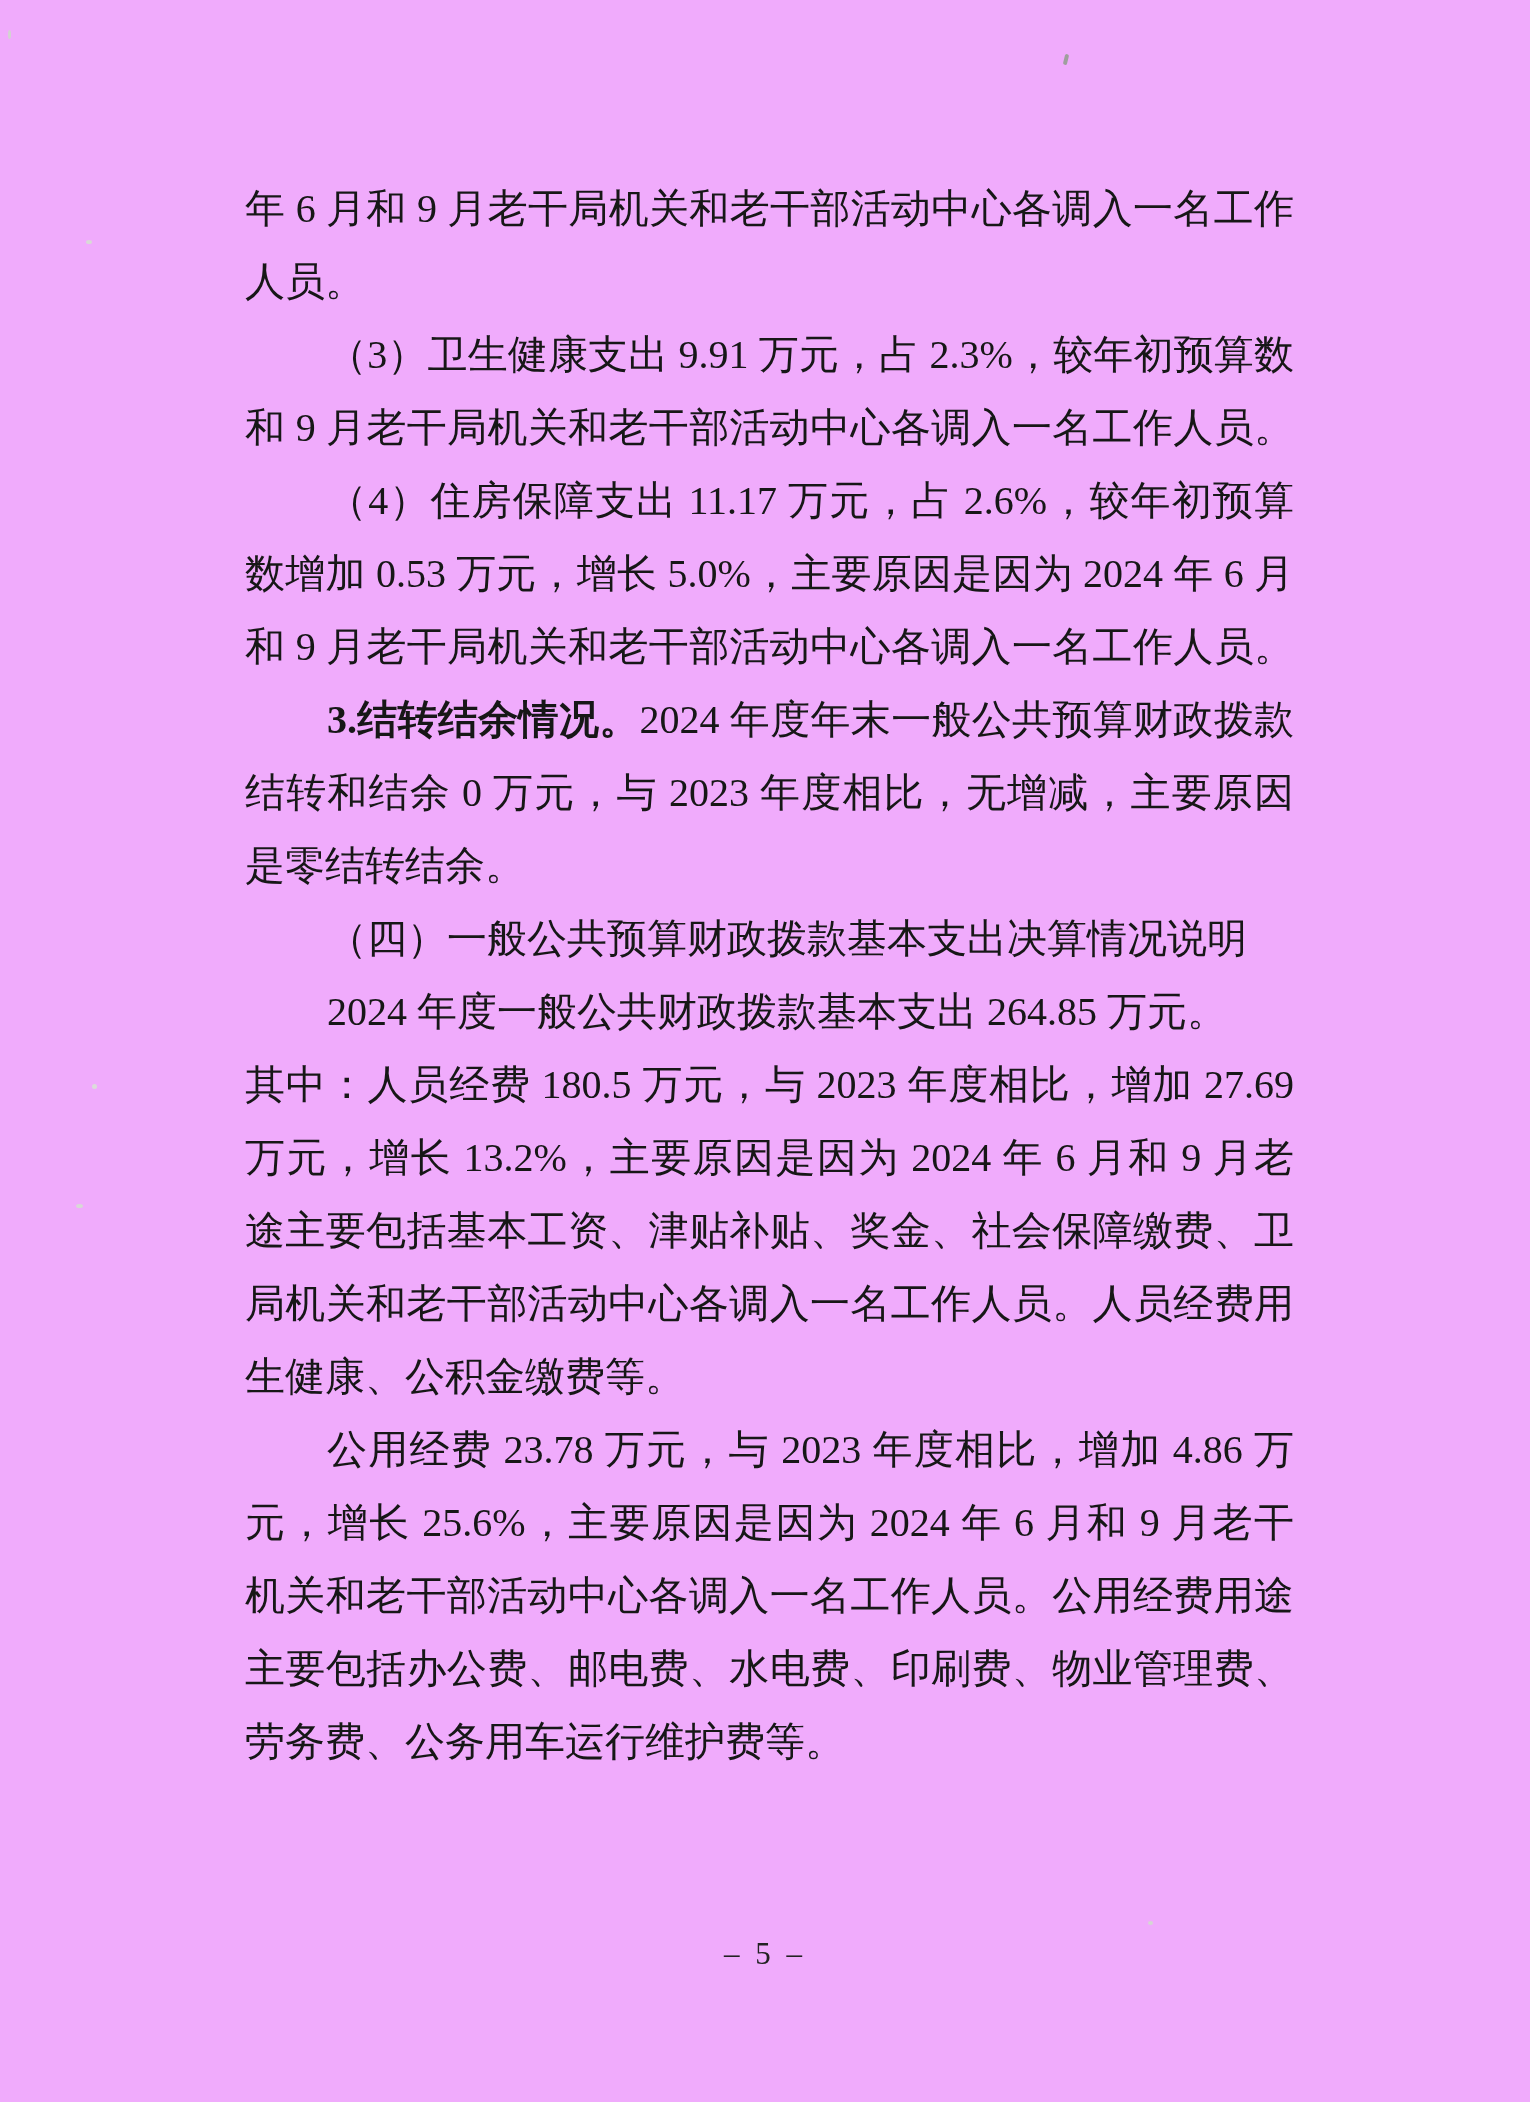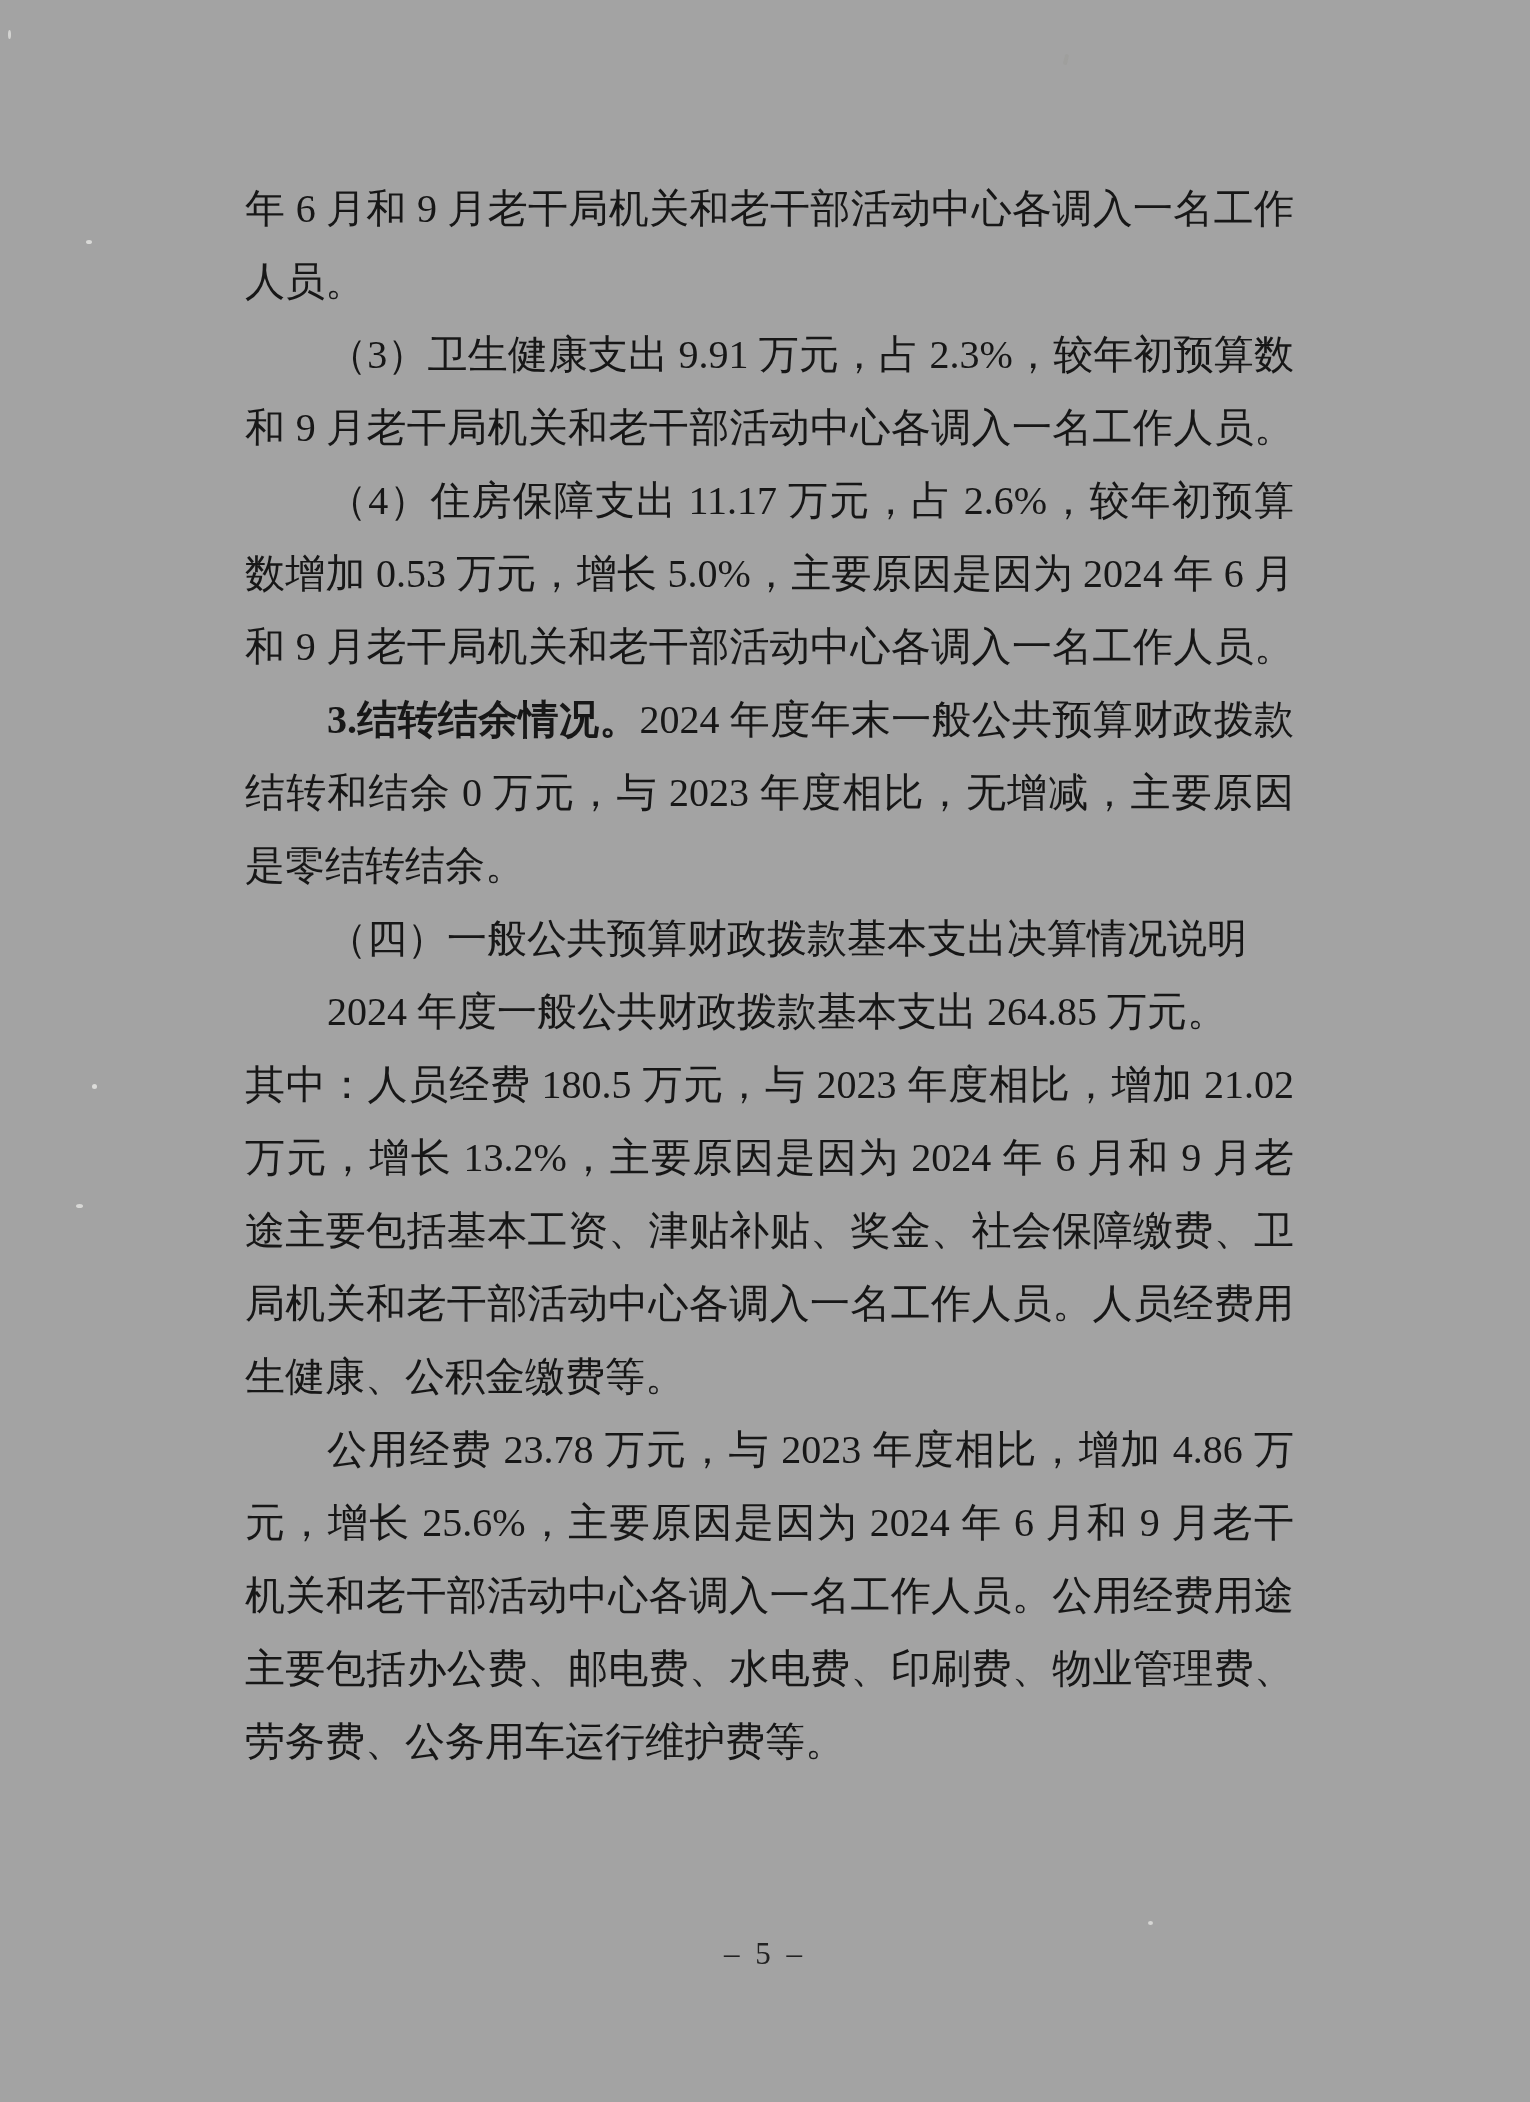--- a/index.html
+++ b/index.html
@@ -11,21 +11,21 @@
     height: 2102px;
     position: relative;
     background: #fbfbf8;
     font-family: "Liberation Serif", "DejaVu Serif", serif;
     color: #171717;
     overflow: hidden;
   }
   .sheet {
     position: absolute;
     inset: 0;
-    background: #a3a3a3;
+    background: #f0abfc;
   }
   .text-block {
     position: absolute;
     left: 245px;
     top: 172px;
     width: 1049px;
     font-size: 40px;
     line-height: 73px;
   }
   .line {
@@ -80,21 +80,21 @@
     <div class="line indent fill">（3）卫生健康支出 9.91 万元，占 2.3%，较年初预算数</div>
     <div class="line fill">和 9 月老干局机关和老干部活动中心各调入一名工作人员。</div>
     <div class="line indent fill">（4）住房保障支出 11.17 万元，占 2.6%，较年初预算</div>
     <div class="line fill">数增加 0.53 万元，增长 5.0%，主要原因是因为 2024 年 6 月</div>
     <div class="line fill">和 9 月老干局机关和老干部活动中心各调入一名工作人员。</div>
     <div class="line indent fill"><b>3.结转结余情况。</b><span>2024 年度年末一般公共预算财政拨款</span></div>
     <div class="line fill">结转和结余 0 万元，与 2023 年度相比，无增减，主要原因</div>
     <div class="line">是零结转结余。</div>
     <div class="line indent">（四）一般公共预算财政拨款基本支出决算情况说明</div>
     <div class="line indent">2024 年度一般公共财政拨款基本支出 264.85 万元。</div>
-    <div class="line fill">其中：人员经费 180.5 万元，与 2023 年度相比，增加 21.02</div>
+    <div class="line fill">其中：人员经费 180.5 万元，与 2023 年度相比，增加 27.69</div>
     <div class="line fill">万元，增长 13.2%，主要原因是因为 2024 年 6 月和 9 月老干</div>
     <div class="line fill">途主要包括基本工资、津贴补贴、奖金、社会保障缴费、卫</div>
     <div class="line fill">局机关和老干部活动中心各调入一名工作人员。人员经费用</div>
     <div class="line">生健康、公积金缴费等。</div>
     <div class="line indent fill">公用经费 23.78 万元，与 2023 年度相比，增加 4.86 万</div>
     <div class="line fill">元，增长 25.6%，主要原因是因为 2024 年 6 月和 9 月老干局</div>
     <div class="line fill">机关和老干部活动中心各调入一名工作人员。公用经费用途</div>
     <div class="line fill">主要包括办公费、邮电费、水电费、印刷费、物业管理费、</div>
     <div class="line">劳务费、公务用车运行维护费等。</div>
   </div>

